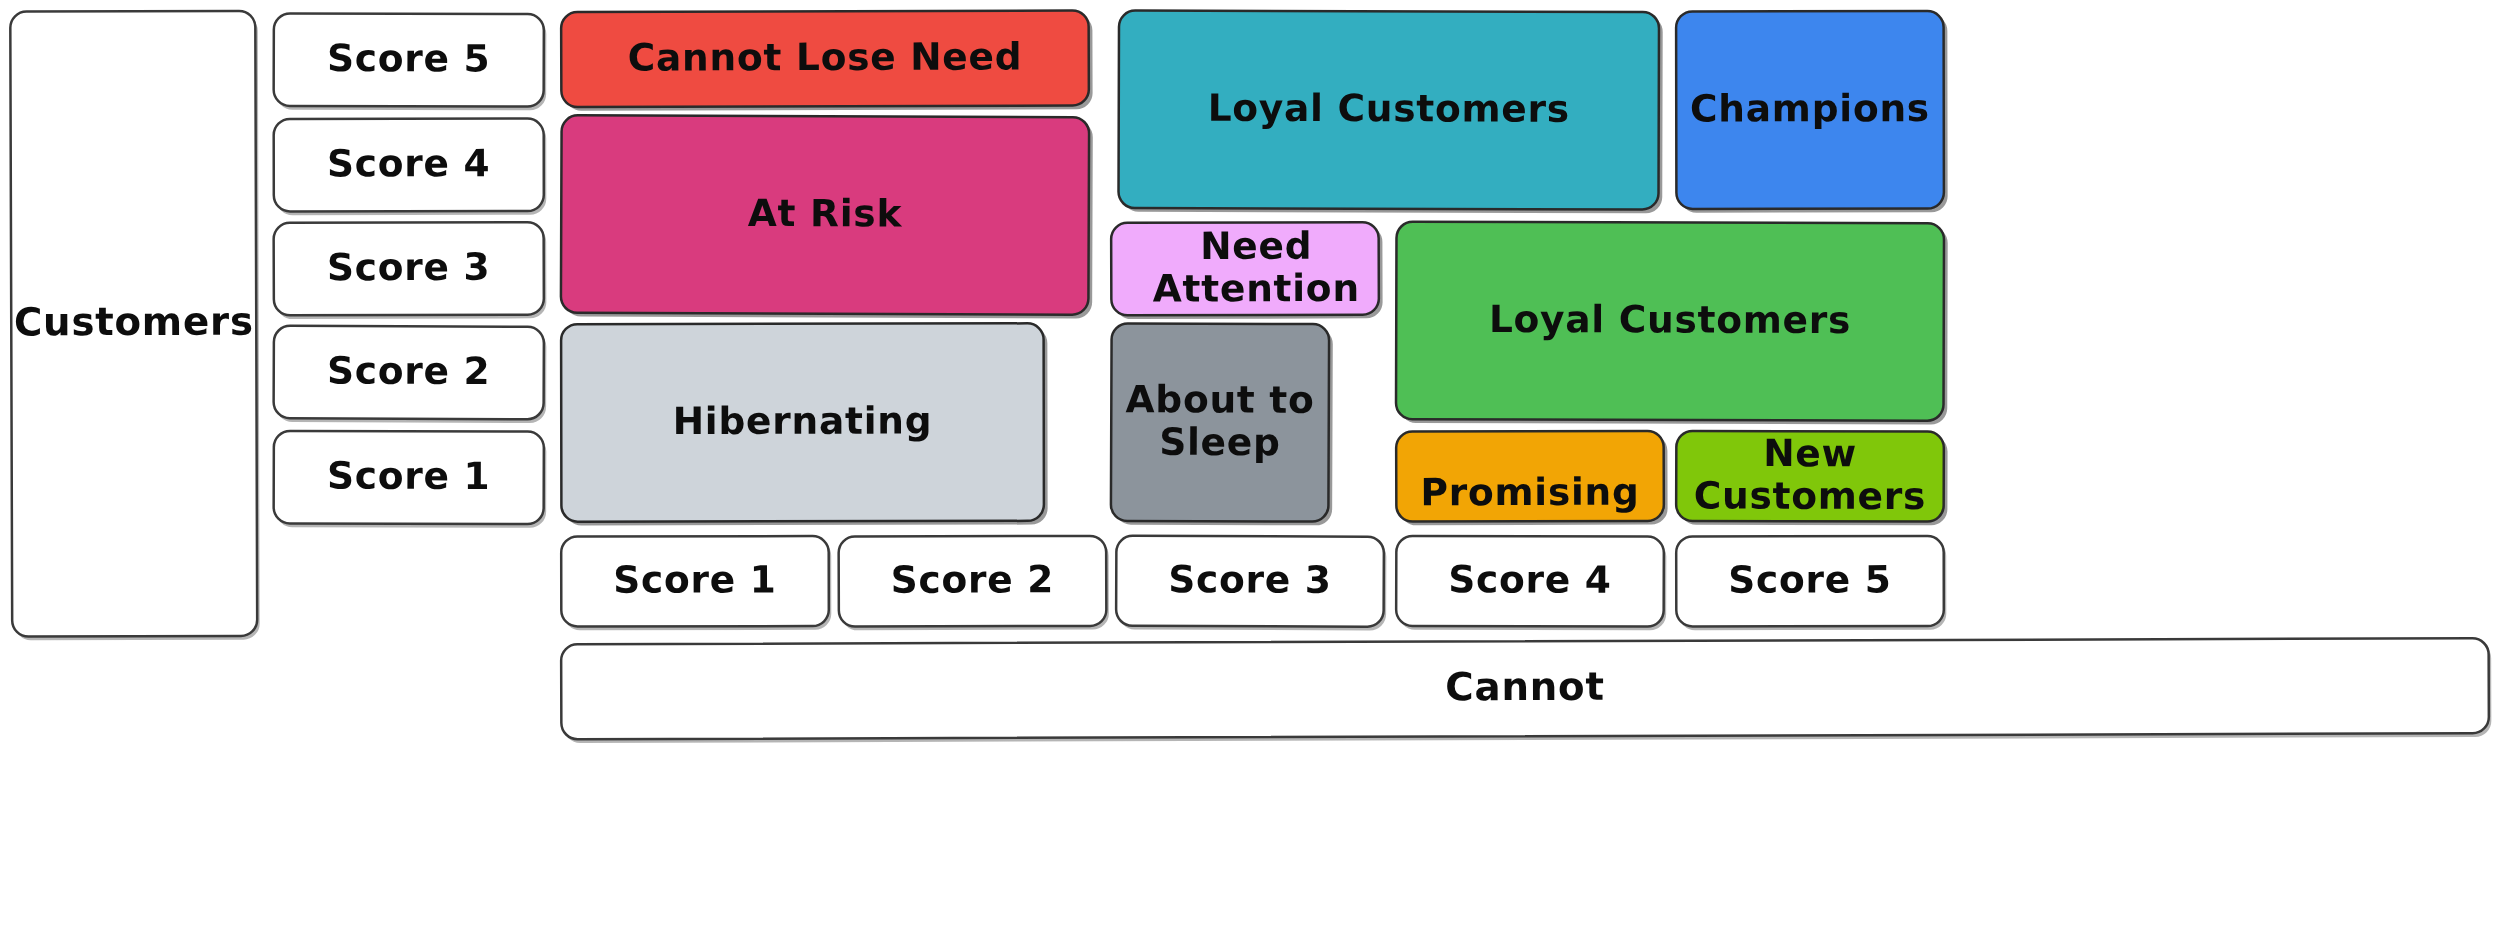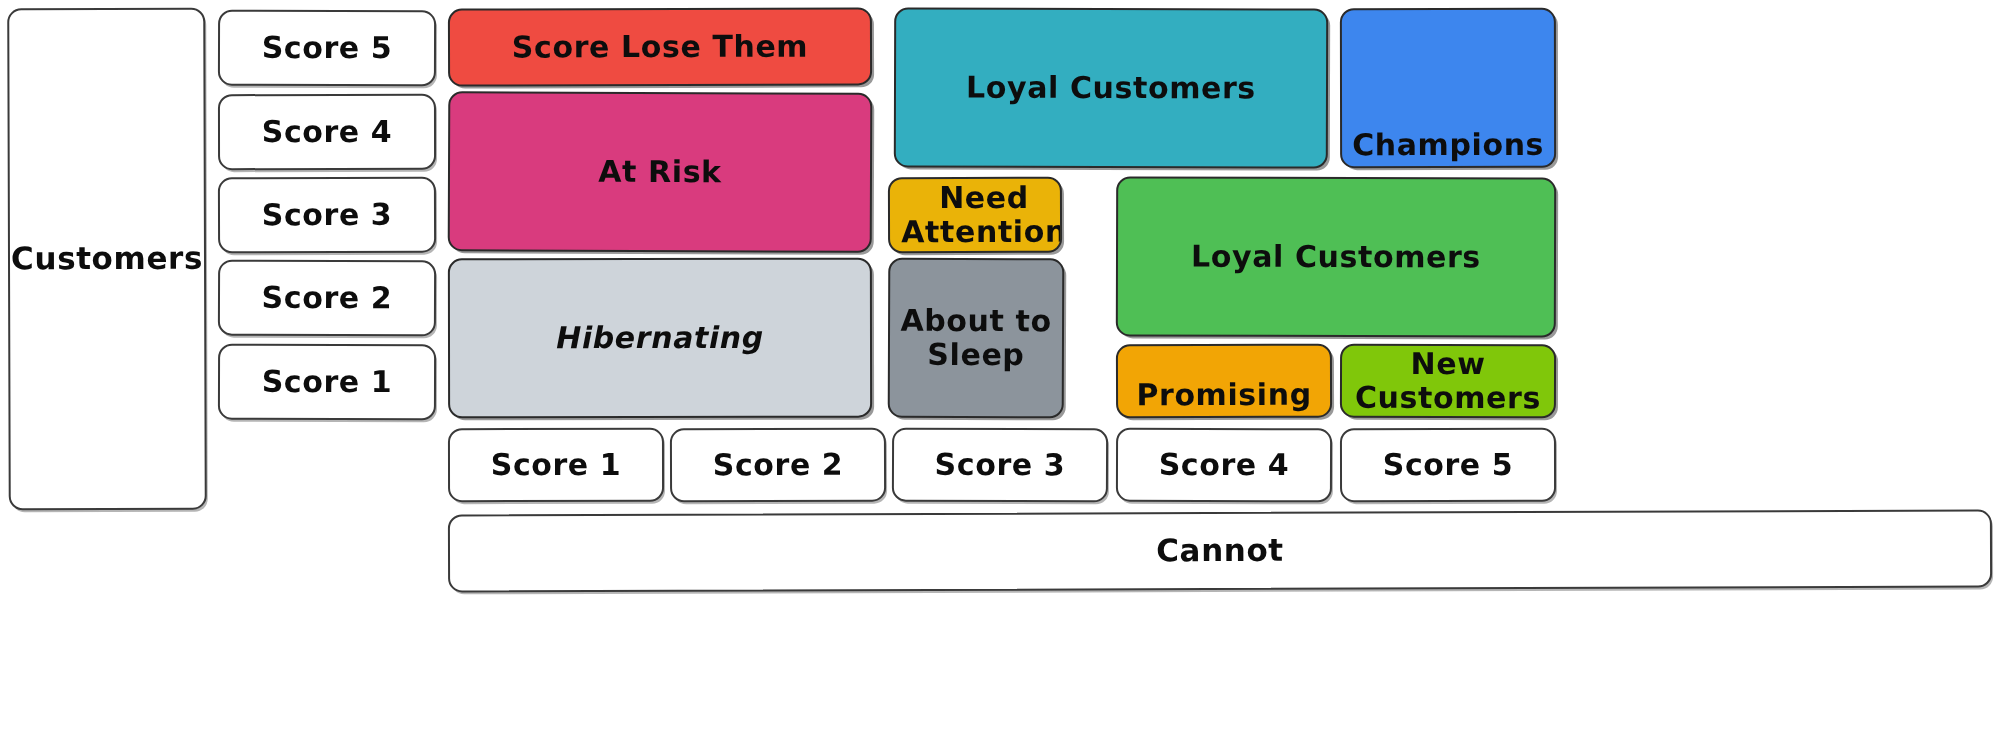--- a/index.html
+++ b/index.html
@@ -84,44 +84,44 @@
     <span class="lbl">Score 3</span>
   </div>
   <div class="box plain r4" style="left:218px; top:260px; width:218px; height:76px;">
     <span class="lbl">Score 2</span>
   </div>
   <div class="box plain r2" style="left:218px; top:344px; width:218px; height:76px;">
     <span class="lbl">Score 1</span>
   </div>
 
   <div class="box seg r1" style="left:448px; top:8px; width:424px; height:78px; background:#ef4b41;">
-    <span class="lbl">Score Lose Them</span>
+    <span class="lbl">Cannot Lose Need</span>
   </div>
 
   <div class="box seg r2" style="left:894px; top:8px; width:434px; height:160px; background:#33aec0;">
     <span class="lbl">Loyal Customers</span>
   </div>
 
-  <div class="box seg r3" style="left:1340px; top:8px; width:216px; height:160px; background:#3d86ee;align-items:flex-end;">
+  <div class="box seg r3" style="left:1340px; top:8px; width:216px; height:160px; background:#3d86ee;">
     <span class="lbl">Champions</span>
   </div>
 
   <div class="box seg r4" style="left:448px; top:92px; width:424px; height:160px; background:#d93b7e;">
     <span class="lbl">At Risk</span>
   </div>
 
-  <div class="box seg r1" style="left:888px; top:177px; width:174px; height:76px; background:#eab308;padding-left:28px;">
+  <div class="box seg r1" style="left:888px; top:177px; width:216px; height:76px; background:#f0abfc;padding-left:28px;">
     <span class="lbl">Need Attention</span>
   </div>
 
   <div class="box seg r2" style="left:1116px; top:177px; width:440px; height:160px; background:#4fbf55;">
     <span class="lbl">Loyal Customers</span>
   </div>
 
-  <div class="box seg r3" style="left:448px; top:258px; width:424px; height:160px; background:#ced4da;font-style:italic;">
+  <div class="box seg r3" style="left:448px; top:258px; width:388px; height:160px; background:#ced4da;">
     <span class="lbl">Hibernating</span>
   </div>
 
   <div class="box seg r4" style="left:888px; top:258px; width:176px; height:160px; background:#8c949c;">
     <span class="lbl">About to Sleep</span>
   </div>
 
   <div class="box seg r1" style="left:1116px; top:344px; width:216px; height:74px; background:#f2a505;align-items:flex-end;">
     <span class="lbl">Promising</span>
   </div>

